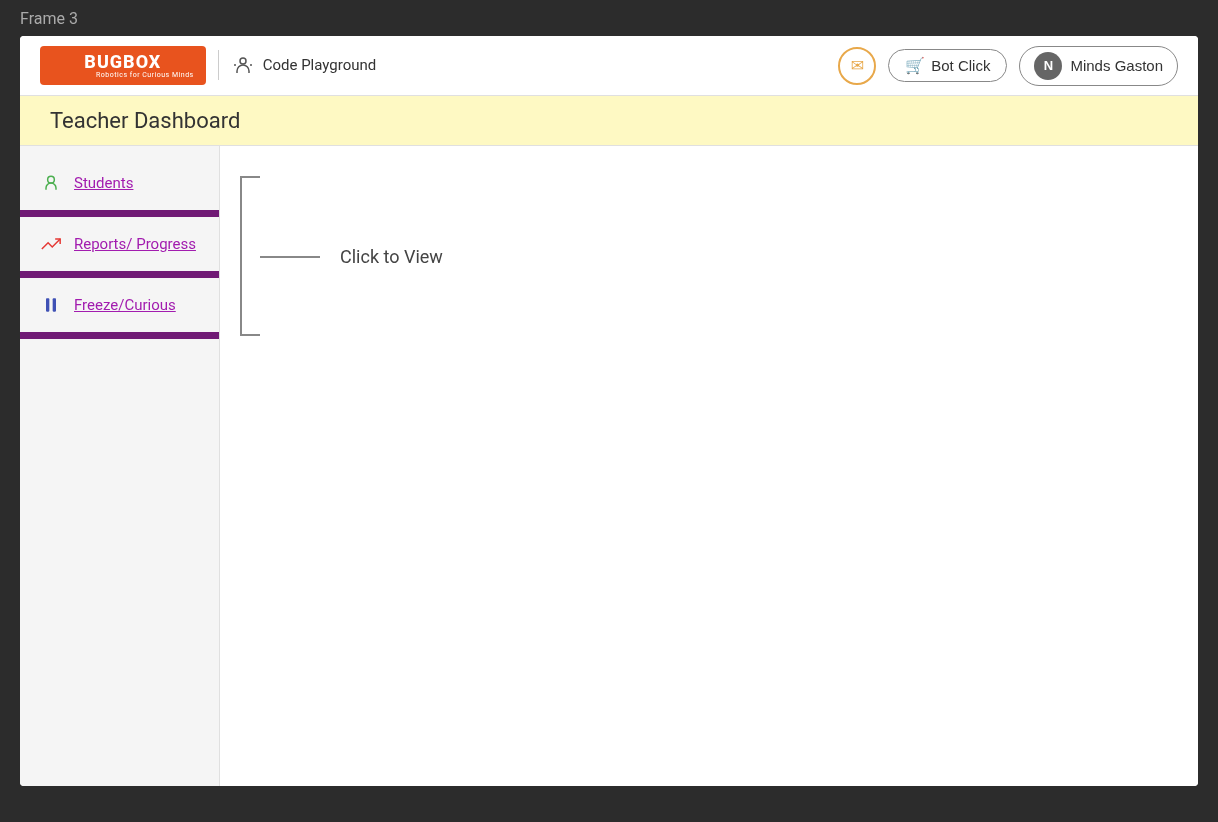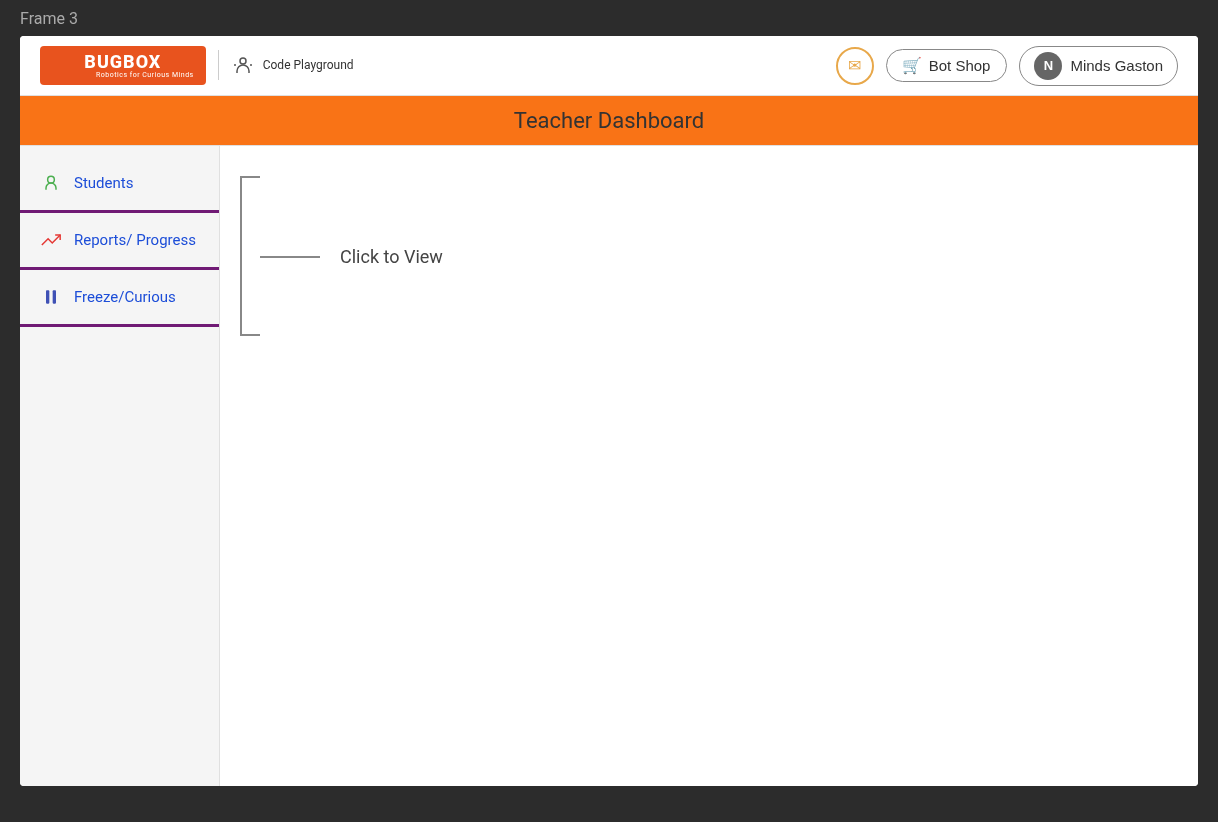--- a/index.html
+++ b/index.html
@@ -98,21 +98,21 @@
       cursor: pointer;
     }
 
     .code-playground-icon {
       width: 24px;
       height: 24px;
       color: #555;
     }
 
     .code-playground-label {
-      font-size: 12px;
+      font-size: 15px;
       color: #333;
       font-weight: 400;
     }
 
     .header-right {
       display: flex;
       align-items: center;
       gap: 12px;
     }
 
@@ -170,25 +170,25 @@
       align-items: center;
       justify-content: center;
       color: #fff;
       font-size: 13px;
       font-weight: 600;
     }
 
     
     .sub-header {
       height: 50px;
-      background: #f97316;
+      background: #fef9c3;
       border-bottom: 1px solid #e0e0e0;
       display: flex;
       align-items: center;
-      justify-content: center;
+      justify-content: flex-start;
       padding: 0 30px;
       flex-shrink: 0;
     }
 
     .teacher-dashboard-title {
       font-size: 22px;
       font-weight: 400;
       color: #333;
     }
 
@@ -207,23 +207,24 @@
       flex-shrink: 0;
       padding-top: 10px;
     }
 
     .sidebar-item {
       display: flex;
       align-items: center;
       gap: 12px;
       padding: 16px 20px;
       cursor: pointer;
-      border-bottom: 3px solid #701a75;
-      color: #1d4ed8;
+      border-bottom: 7px solid #701a75;
+      color: #a21caf;
       font-size: 15px;
+      text-decoration: underline;
     }
 
     .sidebar-icon {
       width: 22px;
       height: 22px;
       display: flex;
       align-items: center;
       justify-content: center;
       font-size: 18px;
       flex-shrink: 0;
@@ -310,21 +311,21 @@
     </div>
 
     <div class="header-right">
 
       <button class="mail-btn">
         <span>✉</span>
       </button>
 
       <button class="bot-shop-btn">
         <span class="bot-shop-icon">🛒</span>
-        <span>Bot Shop</span>
+        <span>Bot Click</span>
       </button>
 
       <button class="user-btn">
         <div class="user-avatar">N</div>
         <span>Minds Gaston</span>
       </button>
     </div>
   </div>
 
   <div class="sub-header">

